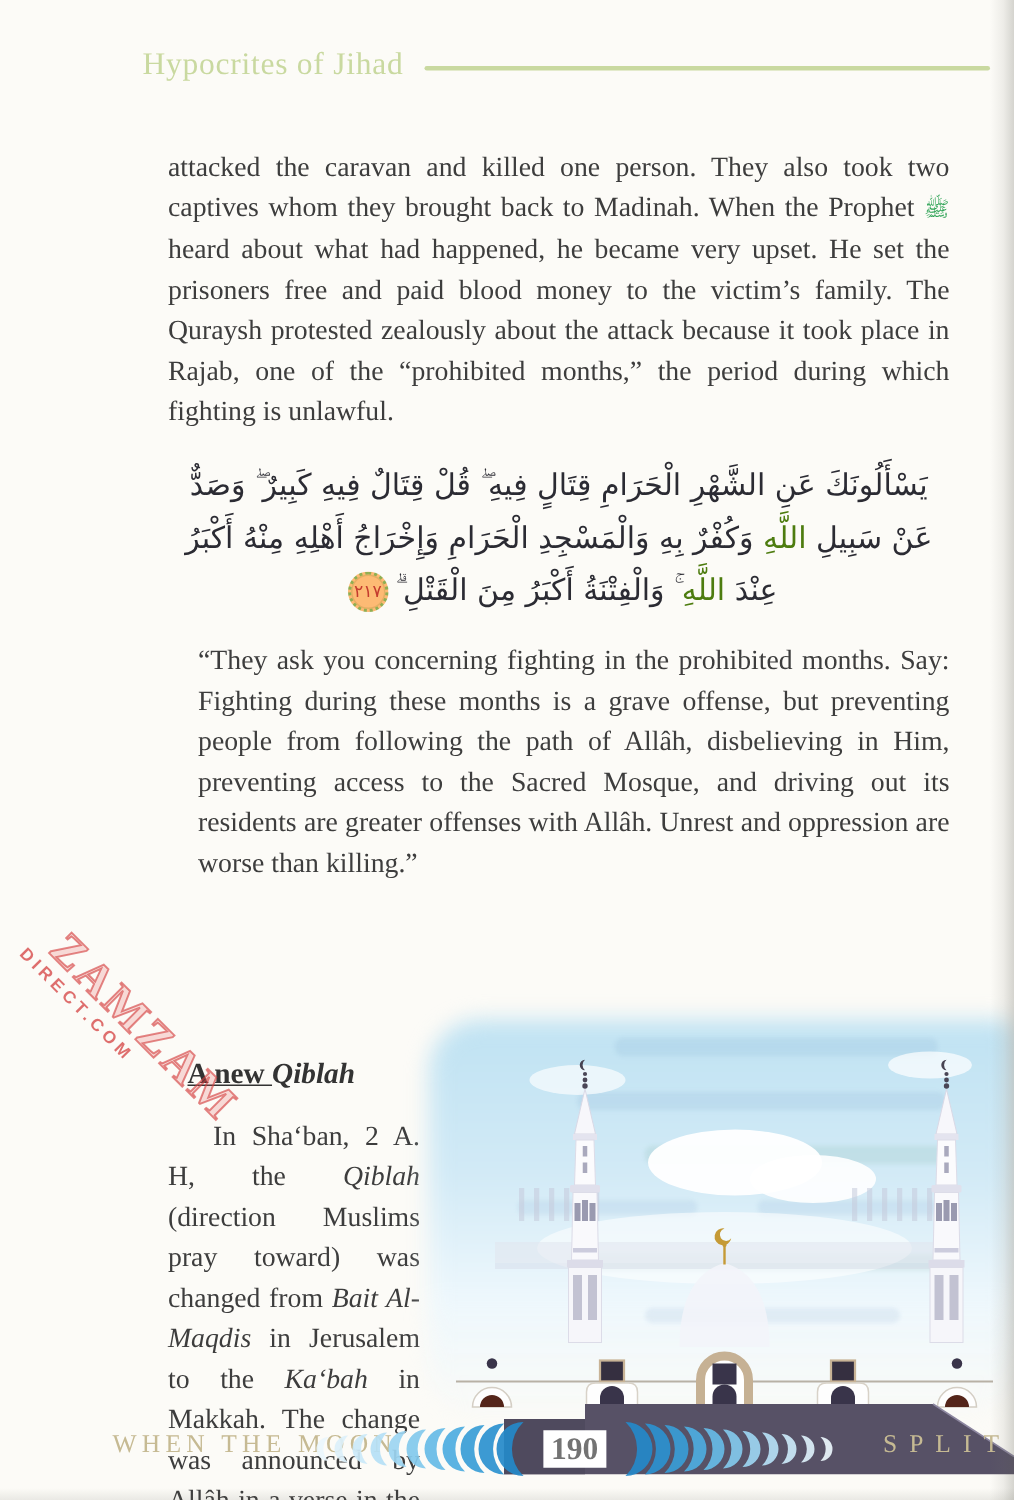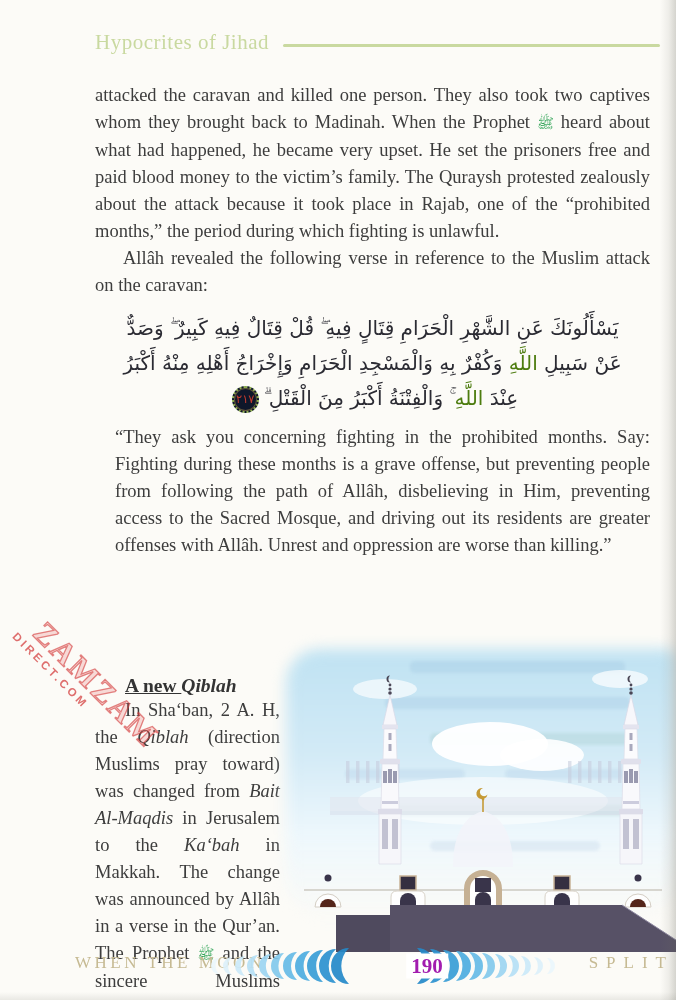--- a/index.html
+++ b/index.html
@@ -7,33 +7,33 @@
     position:relative; width:676px; height:1000px;
     background:#fcfbf7; overflow:hidden;
     font-family:"Liberation Serif", serif; color:#3d3d3d;
   }
   
   .hdr{position:absolute; left:95px; right:16px; top:30px; display:flex; align-items:center;}
   .hdr-title{font-size:21px; color:#c9d9a0; letter-spacing:.5px; white-space:nowrap;}
   .hdr-rule{flex:1; height:3px; background:#c9d9a0; margin-left:14px; margin-top:6px; border-radius:2px;}
   
   .main{position:absolute; left:95px; right:26px; top:82px;}
-  p{margin:0;}
+  p{margin:17px;}
   .body-t{font-size:18.5px; line-height:27px; text-align:justify;}
   .indent{text-indent:28px;}
   .phsym{font-family:"DejaVu Sans", sans-serif; color:#2ea355; font-size:14px;}
   
   .arabic{direction:rtl; text-align:center; font-family:"DejaVu Sans", sans-serif;
     font-size:20px; line-height:35px; color:#2b2b33; max-width:515px;
     margin:12px auto 6px auto;}
   .allah{color:#4d7c0f;}
   .ayah-medallion{display:inline-flex; align-items:center; justify-content:center;
     width:23px; height:23px; border:2px dotted #8fae52; border-radius:50%;
     color:#c43b2e; font-size:11.5px; line-height:1; vertical-align:middle; margin:0 5px;
-    box-shadow:0 0 0 1px rgba(200,160,80,.45) inset; background:#0f172a;}
+    box-shadow:0 0 0 1px rgba(200,160,80,.45) inset; background:#fdba74;}
   
   .trans{margin:8px 0 0 20px;}
   
   .qsec{margin-top:8px;}
   .mosque{float:right; width:386px; height:303px; margin:-26px -26px 24px 10px; position:relative;}
   .sky{position:absolute; left:-4px; right:0; top:0; height:272px;
     background:linear-gradient(180deg,#bfe2f2 0%,#d2eaf6 38%,#edf7fc 68%,rgba(255,255,255,0) 100%);
     border-radius:34px 10px 44px 44px; filter:blur(7px);}
   .ghost{position:absolute; border-radius:5px; filter:blur(1.5px);}
   .mosque svg{position:absolute; left:0; top:0;}
@@ -46,42 +46,41 @@
   .wm1{font-size:31px; font-weight:bold; letter-spacing:3px;
     color:rgba(230,85,85,.20); -webkit-text-stroke:1.3px rgba(212,62,62,.62);}
   .wm2{font-size:11.5px; letter-spacing:3px; color:rgba(210,55,55,.72); margin:2px 0 0 -12px;
     font-family:"Liberation Sans", sans-serif; font-weight:bold;}
   
   .footer{position:absolute; left:0; right:0; top:944px; height:46px;}
   .f-left{position:absolute; left:75px; top:9px; font-size:17px; letter-spacing:3.5px; color:#c6ba93;}
   .f-right{position:absolute; right:2px; top:9px; font-size:17px; letter-spacing:8px; color:#c6ba93;}
   .moons{position:absolute; left:203px; top:0; width:360px; height:44px;}
   .pageno{position:absolute; left:180px; top:22px; transform:translate(-50%,-50%);
-    background:#fff; padding:0 5px; font-size:21px; font-weight:bold; color:#a21caf;margin-left:44px;}
+    background:#fff; padding:0 5px; font-size:21px; font-weight:bold; color:#737373;}
   
   .edge-right{position:absolute; right:0; top:0; bottom:0; width:16px; z-index:9;
     background:linear-gradient(to right, rgba(110,110,100,0) 0%, rgba(110,110,100,.10) 55%, rgba(95,95,85,.25) 100%);}
   .edge-bottom{position:absolute; left:0; right:0; bottom:0; height:8px; z-index:9;
     background:linear-gradient(to bottom, rgba(100,100,90,0), rgba(100,100,90,.12));}
 </style>
 </head>
 <body>
 
 <div class="page">
 
   <div class="hdr">
     <span class="hdr-title">Hypocrites of Jihad</span>
     <span class="hdr-rule"></span>
   </div>
 
   <div class="main">
 
     <p class="body-t"><span>attacked the caravan and killed one person. They also took two captives whom they brought back to Madinah. When the Prophet </span><span class="phsym">ﷺ</span><span> heard about what had happened, he became very upset. He set the prisoners free and paid blood money to the victim’s family. The Quraysh protested zealously about the attack because it took place in Rajab, one of the “prohibited months,” the period during which fighting is unlawful.</span></p>
 
-    <p class="body-t indent">Allâh revealed the following verse in reference to the Muslim attack on the caravan:</p>
 
     <div class="arabic" dir="rtl"><span>يَسْأَلُونَكَ عَنِ الشَّهْرِ الْحَرَامِ قِتَالٍ فِيهِ ۖ قُلْ قِتَالٌ فِيهِ كَبِيرٌ ۖ وَصَدٌّ عَنْ سَبِيلِ </span><span class="allah">اللَّهِ</span><span> وَكُفْرٌ بِهِ وَالْمَسْجِدِ الْحَرَامِ وَإِخْرَاجُ أَهْلِهِ مِنْهُ أَكْبَرُ عِنْدَ </span><span class="allah">اللَّهِ</span><span> ۚ وَالْفِتْنَةُ أَكْبَرُ مِنَ الْقَتْلِ ۗ</span><span class="ayah-medallion">٢١٧</span></div>
 
     <div class="trans">
       <p class="body-t">“They ask you concerning fighting in the prohibited months. Say: Fighting during these months is a grave offense, but preventing people from following the path of Allâh, disbelieving in Him, preventing access to the Sacred Mosque, and driving out its residents are greater offenses with Allâh. Unrest and oppression are worse than killing.”</p>
     </div>
 
     <div class="qsec">
 
       <div class="mosque">

